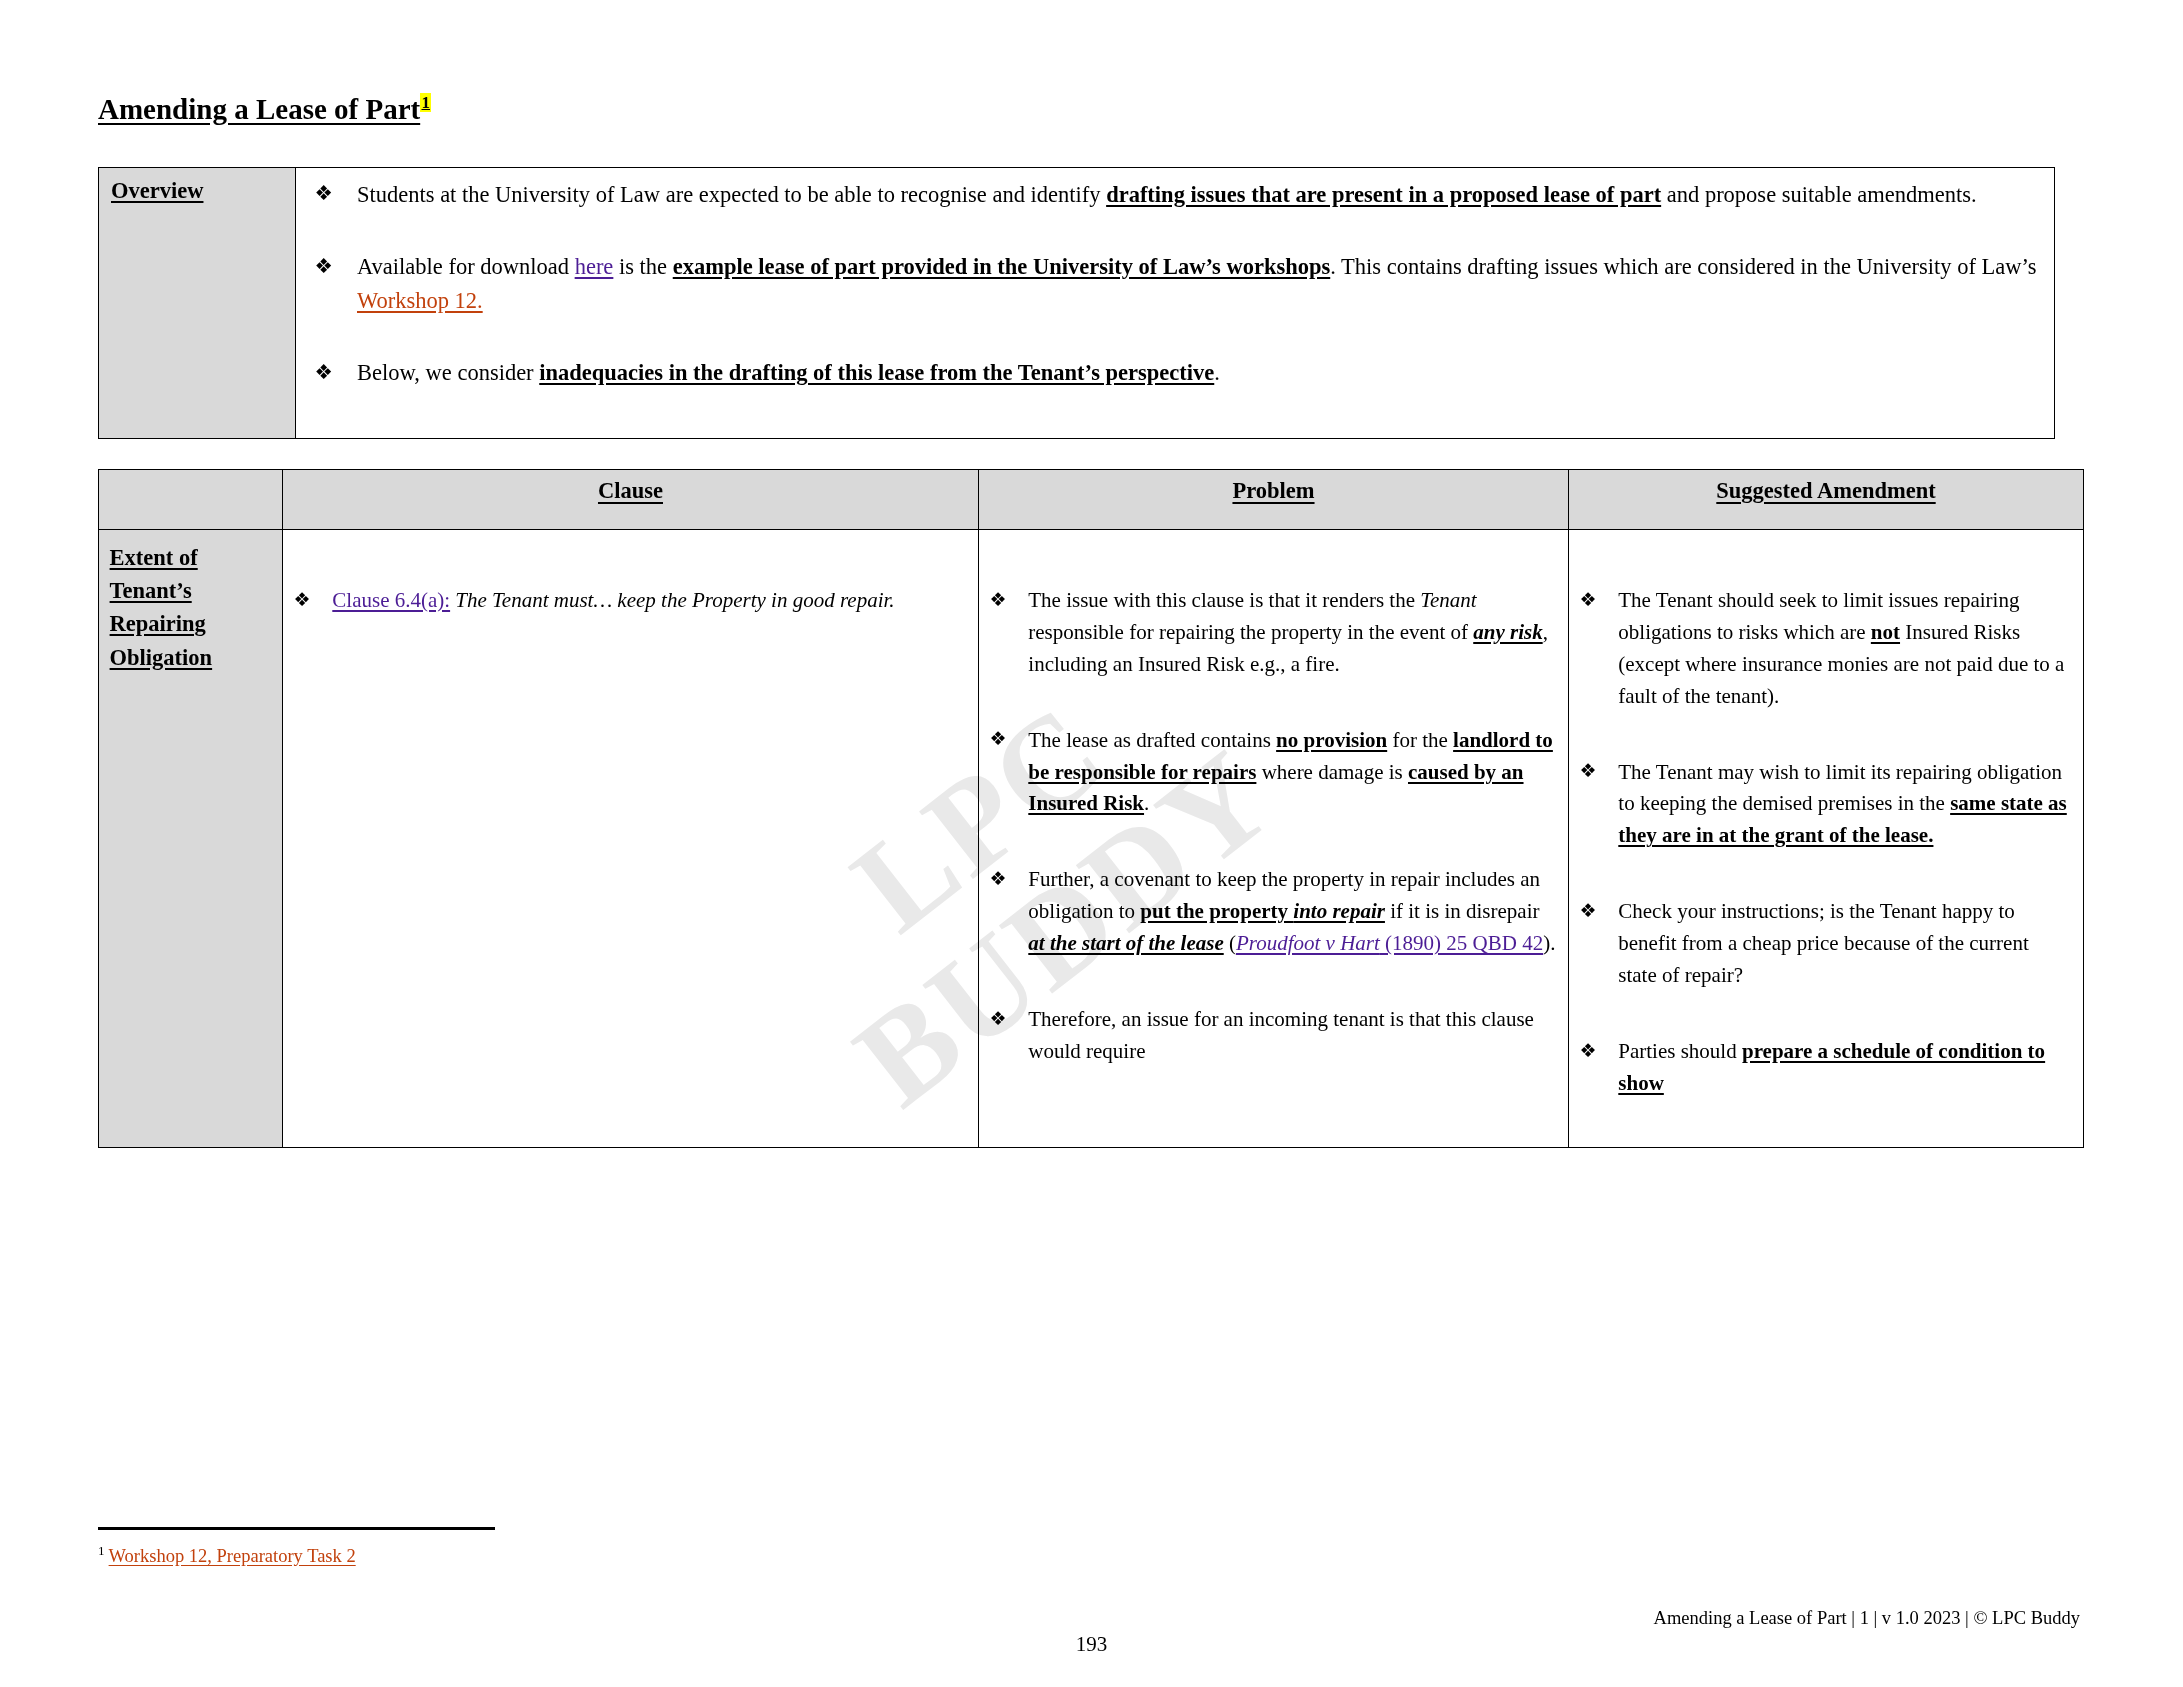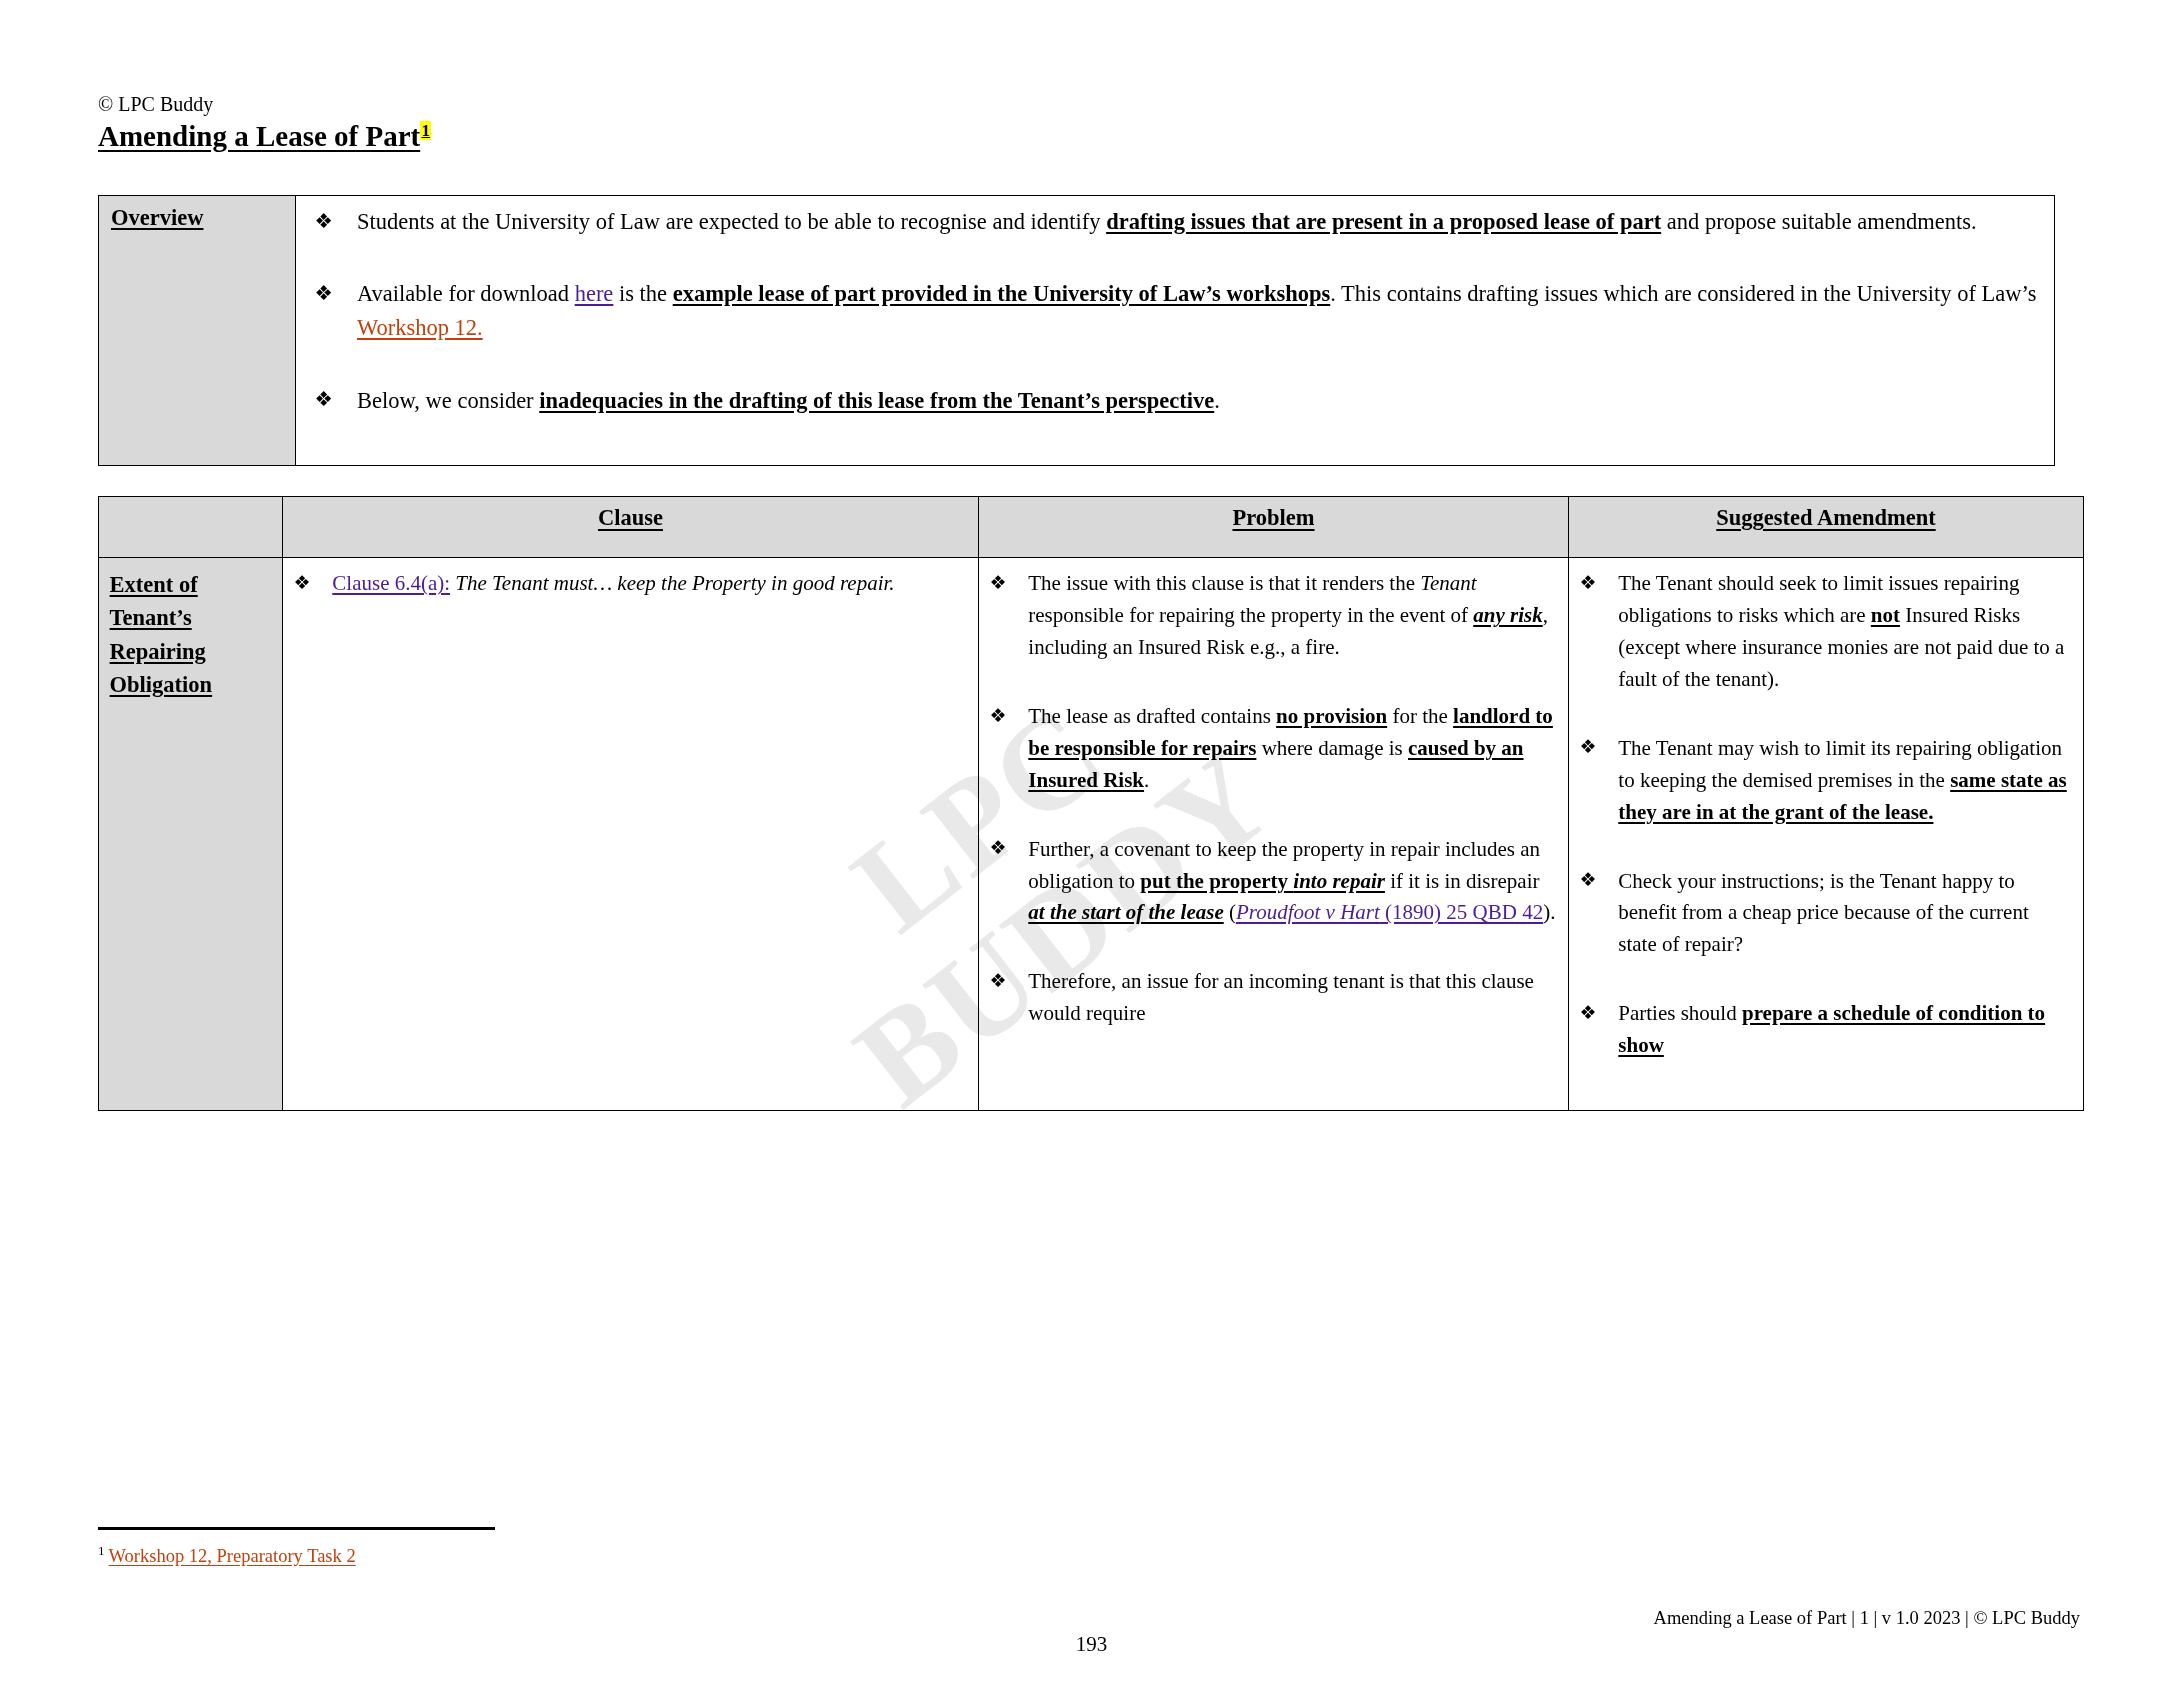--- a/index.html
+++ b/index.html
@@ -178,20 +178,21 @@
   }
 
   td.cellbody {
     padding: 10.6px 10.6px 10.6px 5.3px;
   }
   td.cellbody ul.bul > li {
     font-size: 21px;
     line-height: 1.52;
     margin-bottom: 37px;
     padding-left: 44px;
+    margin-top: 44px;
   }
   td.cellbody ul.bul > li::before {
     left: 5.3px;
     font-size: 19px;
   }
 
   
   #footnote-area {
     position: absolute;
     left: 98px;
@@ -238,21 +239,20 @@
 
 <div id="page">
 
   <div id="watermark">
     <div>LPC</div>
     <div>BUDDY</div>
   </div>
 
   <div id="content">
 
-    <div class="copyright-line">© LPC Buddy</div>
 
     <h1 id="doc-title"><span class="title-text">Amending a Lease of Part</span><span class="fn-ref">1</span></h1>
 
     
     <table class="doc-table" id="overview-table">
       <tbody>
           <tr>
         <td id="overview-label-cell">
           <span class="lbl">Overview</span>
         </td>

